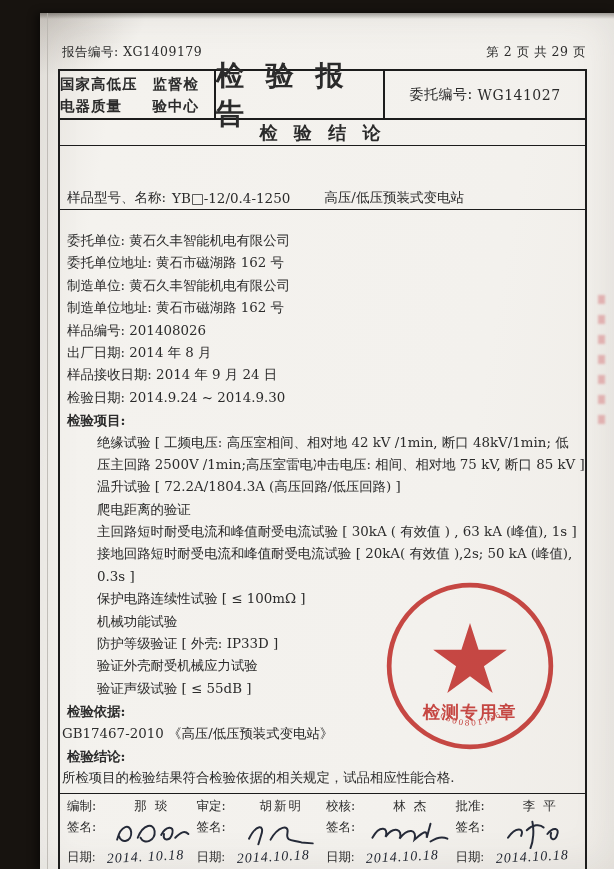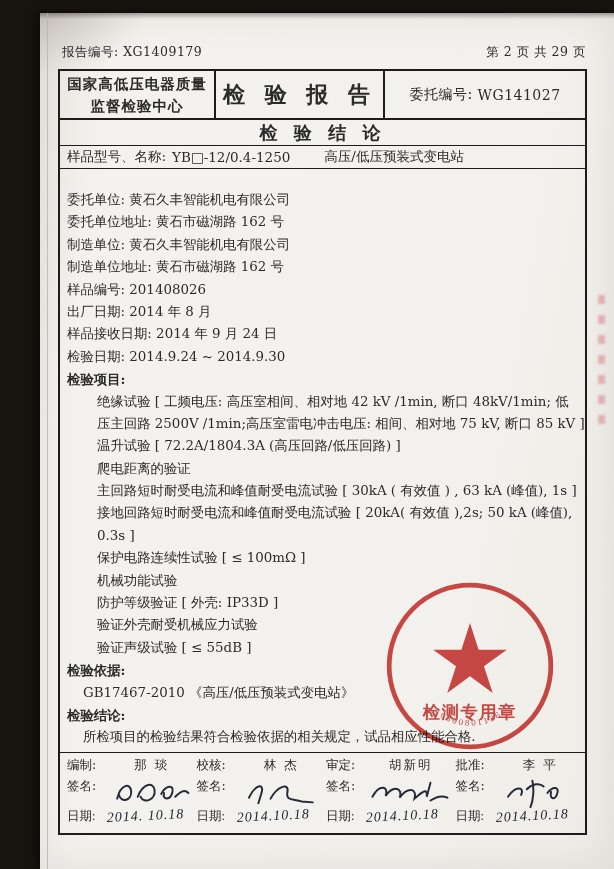--- a/index.html
+++ b/index.html
@@ -27,31 +27,31 @@
       linear-gradient(100deg,#e9e6e1 0%,#f4f2ee 12%,#f3f1ed 70%,#efece7 100%);
     box-shadow:inset 0 0 40px rgba(90,80,70,.12), -4px 0 8px rgba(0,0,0,.45);
     color:#2b2b2b;
   }
   .edge-line{position:absolute;left:7px;top:0;width:1px;height:100%;background:#b7b3ac;opacity:.8;}
 
   .report-no-row{position:absolute;left:22px;top:31px;width:524px;font-size:12.5px;letter-spacing:.5px;display:flex;justify-content:space-between;gap:40px;}
 
   .doc-table{position:absolute;left:18px;top:56px;width:525px;border:2.2px solid #1c1c1c;background:transparent;}
   .t-row1{display:flex;height:47px;border-bottom:2px solid #1c1c1c;}
-  .cell-org{width:154px;border-right:2px solid #1c1c1c;display:flex;flex-direction:column;justify-content:center;align-items:center;font-size:14.5px;font-weight:600;line-height:1.45;letter-spacing:1px;}
-  .cell-title{flex:1;border-right:2px solid #1c1c1c;display:flex;justify-content:center;align-items:center;font-size:22px;font-weight:bold;letter-spacing:6px;}
+  .cell-org{width:154px;border-right:2px solid #1c1c1c;display:flex;justify-content:center;align-items:center;font-size:14.5px;font-weight:600;line-height:1.45;letter-spacing:1px;}
+  .cell-title{flex:1;border-right:2px solid #1c1c1c;display:flex;justify-content:center;align-items:center;font-size:28px;font-weight:bold;letter-spacing:6px;}
   .cell-comm{width:200px;display:flex;justify-content:center;align-items:center;font-size:14px;letter-spacing:.5px;border-radius:8px;}
   .t-row2{height:25px;border-bottom:1.8px solid #1c1c1c;display:flex;justify-content:center;align-items:center;font-size:18px;font-weight:bold;letter-spacing:5px;}
-  .t-row3{height:22px;border-bottom:1.6px solid #1c1c1c;display:flex;align-items:center;font-size:13.5px;padding-left:7px;white-space:nowrap;}
+  .t-row3{height:22px;border-bottom:1.6px solid #1c1c1c;display:flex;align-items:center;font-size:13.5px;padding-left:7px;white-space:nowrap;margin-top:41px;}
   .t-row3 .model{margin-left:6px;}
   .t-row3 .pname{margin-left:34px;}
   .t-body{height:563px;position:relative;padding-top:4px;overflow:hidden;margin-top:16px;}
   .ln{height:22.4px;line-height:22.4px;font-size:13.4px;padding-left:7px;white-space:nowrap;}
   .ln.ind{padding-left:37px;}
-  .ln.ind2{padding-left:23px;}
+  .ln.ind2{padding-left:2px;}
   .ln.hd{font-weight:bold;}
   .t-sign{height:80px;border-top:1.8px solid #1c1c1c;position:relative;font-size:12.5px;}
   .srow{display:flex;padding-left:7px;}
   .srow .col{width:25%;display:flex;}
   .srow.roles{height:21px;padding-top:4px;}
   .srow.roles .sname{margin:0 auto;letter-spacing:2px;}
   .srow.signs{height:30px;}
   .srow.dates{height:25px;font-family:Liberation Serif, serif;}
   .slabel{flex:0 0 40px;}
   .sig{height:30px;margin-left:2px;}
@@ -132,26 +132,26 @@
       <div class="ln ind2">所检项目的检验结果符合检验依据的相关规定，试品相应性能合格.</div>
     </div>
 
     <div class="t-sign">
       <div class="srow roles">
         <div class="col">
           <span class="slabel">编制:</span>
           <span class="sname">那 琰</span>
         </div>
         <div class="col">
+          <span class="slabel">审定:</span>
+          <span class="sname">胡新明</span>
+        </div>
+        <div class="col">
           <span class="slabel">校核:</span>
           <span class="sname">林 杰</span>
-        </div>
-        <div class="col">
-          <span class="slabel">审定:</span>
-          <span class="sname">胡新明</span>
         </div>
         <div class="col">
           <span class="slabel">批准:</span>
           <span class="sname">李 平</span>
         </div>
       </div>
       <div class="srow signs">
         <div class="col">
           <span class="slabel">签名:</span>
           <svg class="sig" viewBox="0 0 92 32" width="88" height="30">

